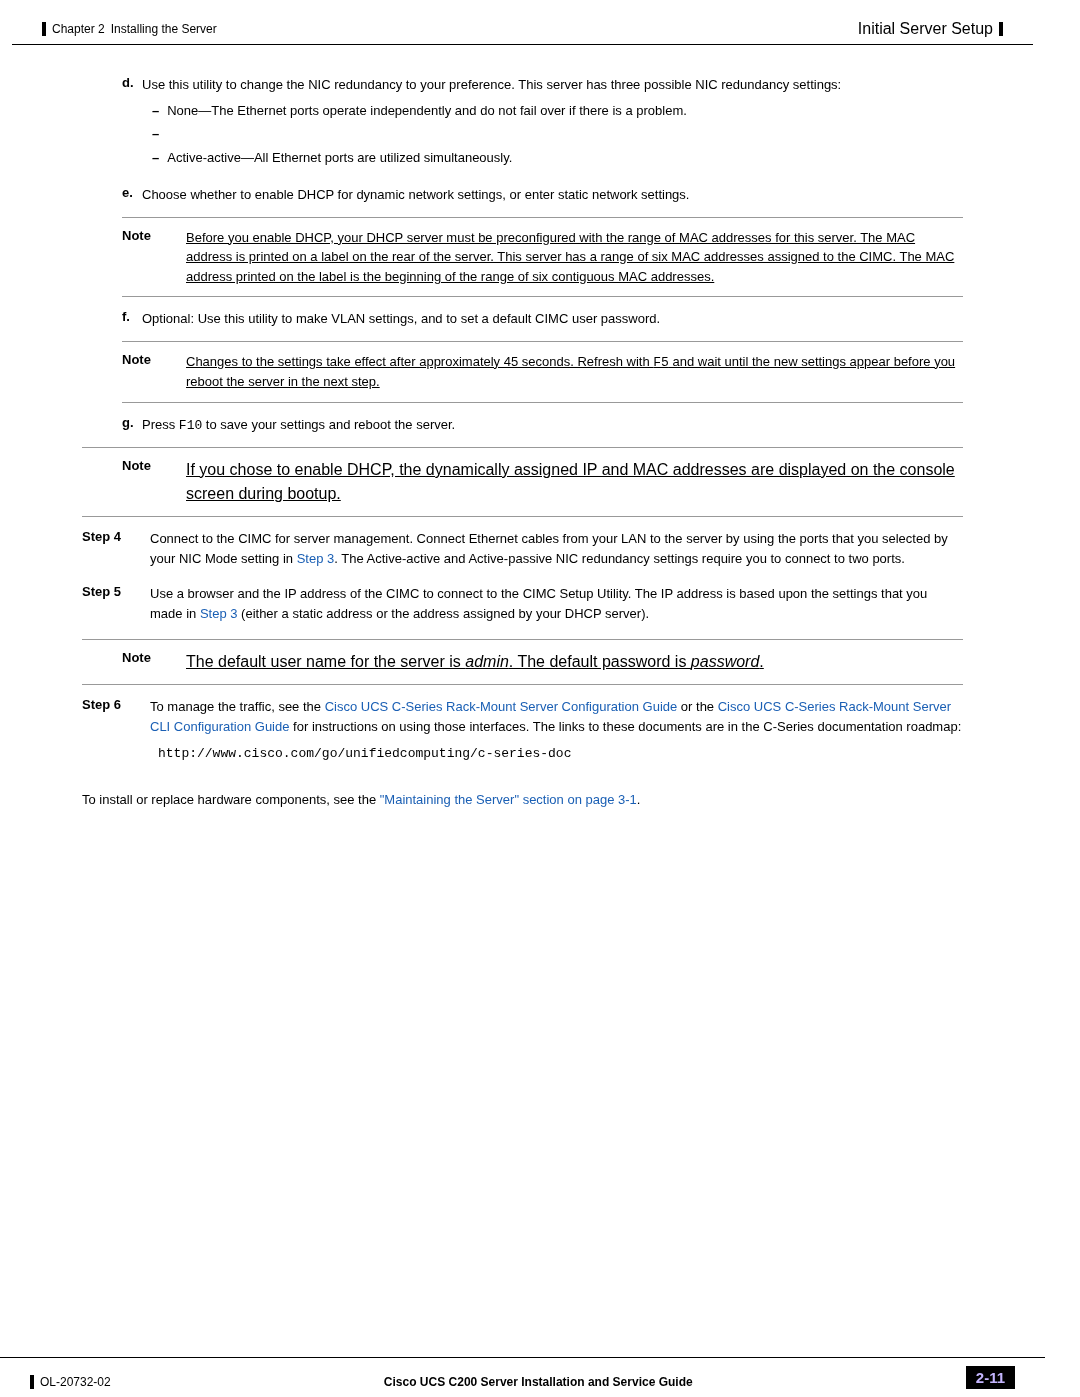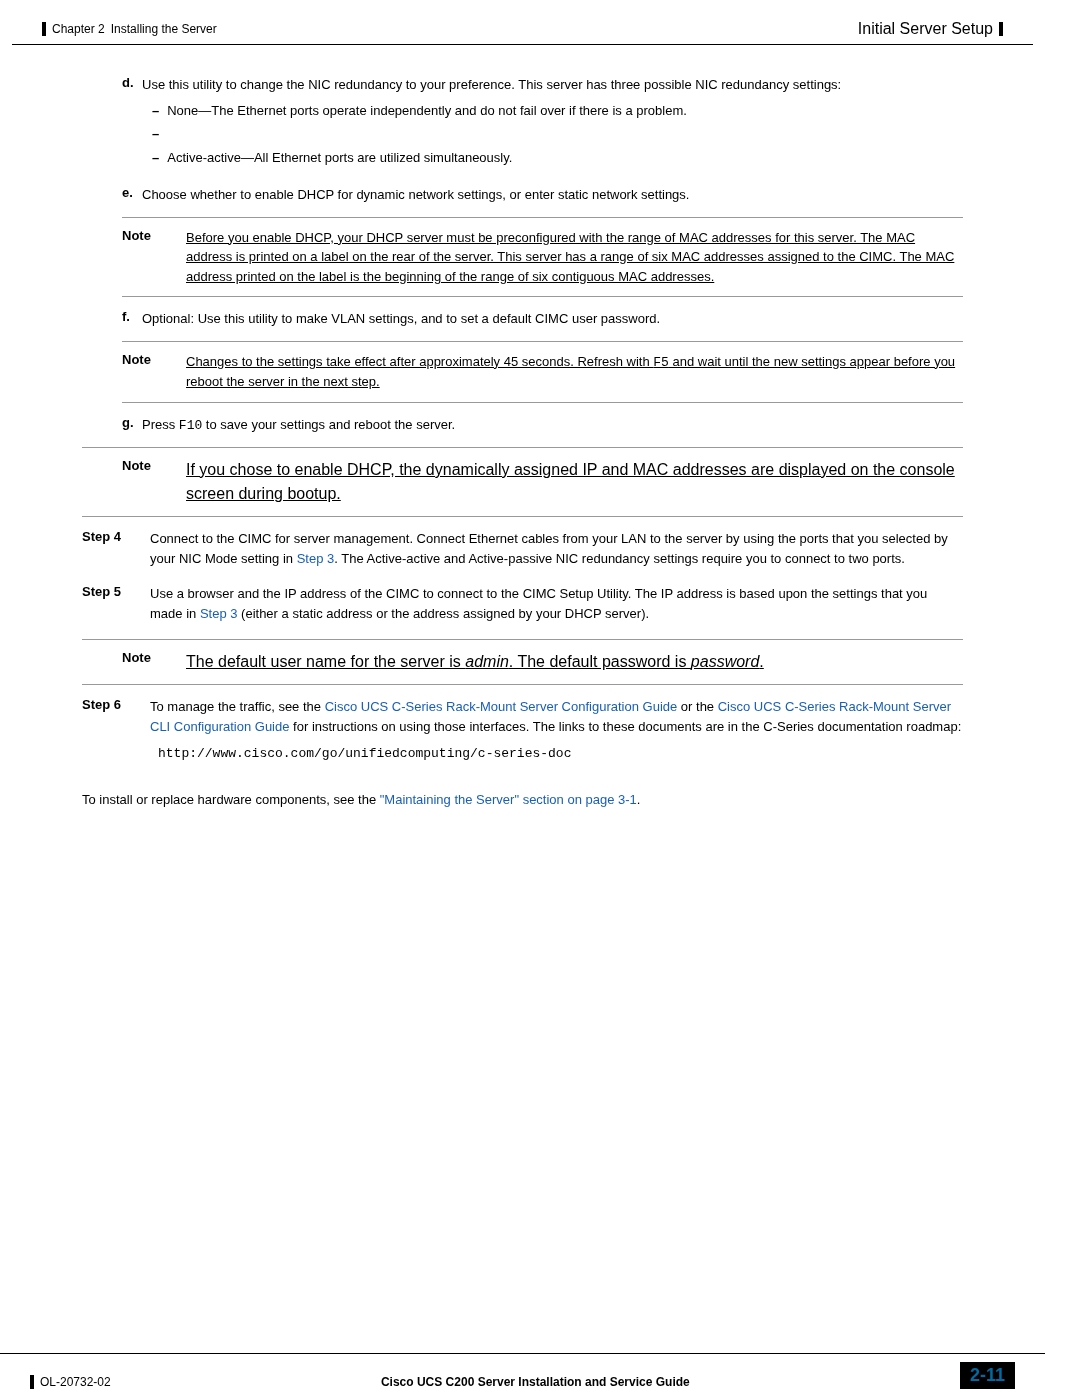--- a/index.html
+++ b/index.html
@@ -207,24 +207,24 @@
       width: 4px;
       height: 14px;
       background: #000;
       display: inline-block;
     }
     .footer-center {
       font-size: 12px;
       font-weight: bold;
     }
     .footer-right {
-      font-size: 18px;
+      font-size: 15px;
       font-weight: bold;
       background: #000;
-      color: #0369a1;
+      color: #c4b5fd;
       padding: 3px 10px;
     }
   </style>
 </head>
 <body>
 
 <div class="page">
 
   <div class="header">
     <div class="header-left">

